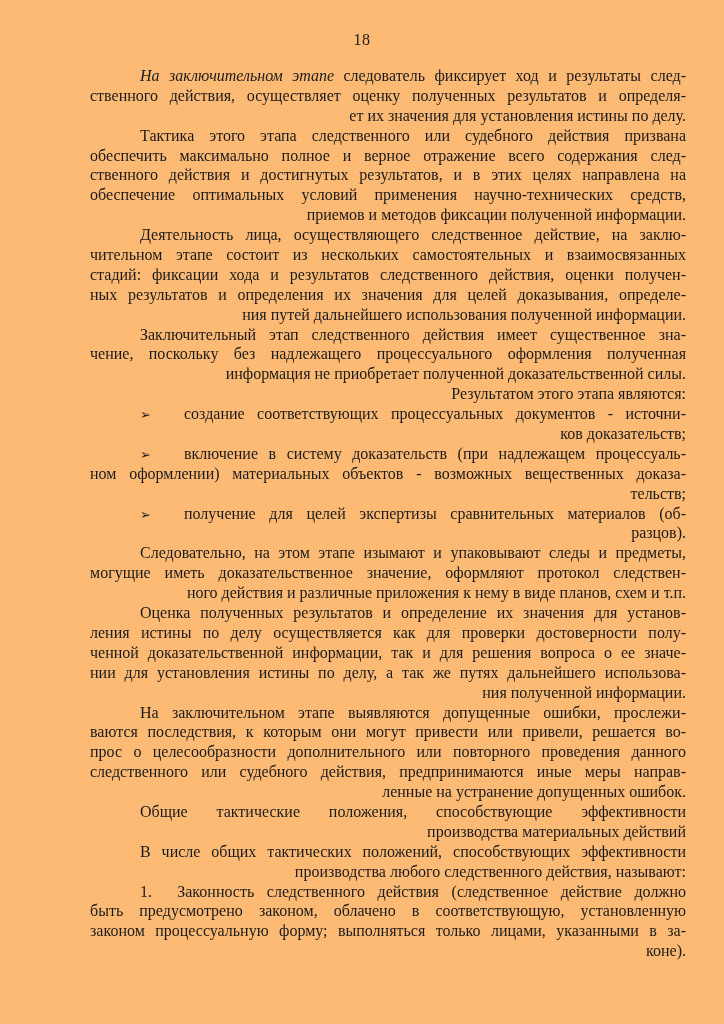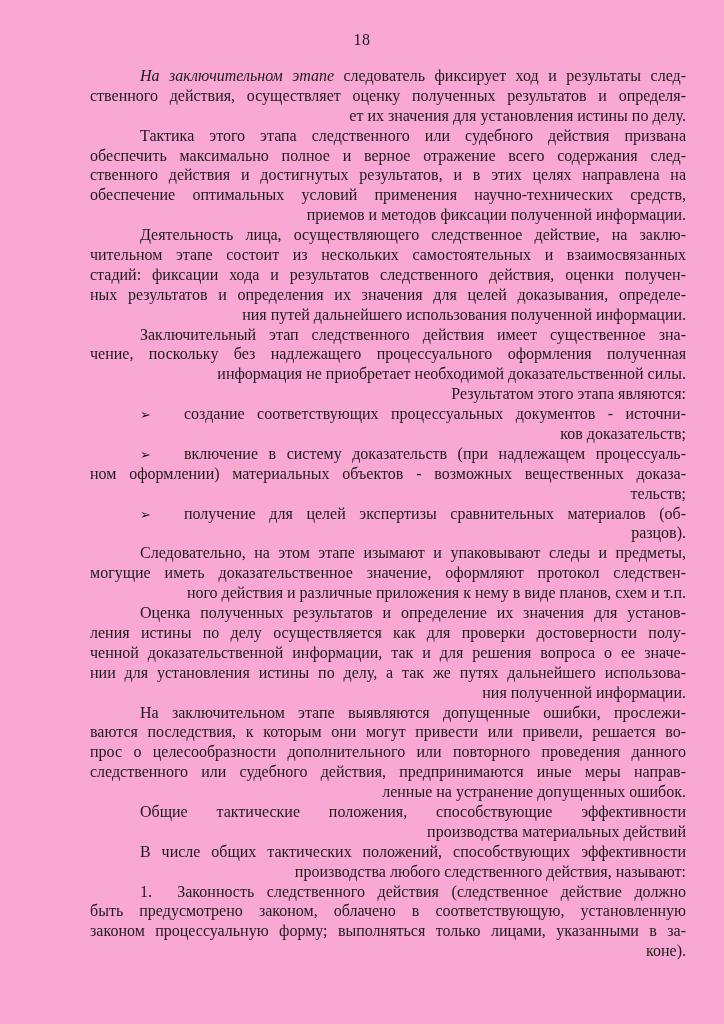--- a/index.html
+++ b/index.html
@@ -4,21 +4,21 @@
 <style>
   html, body { margin: 0; padding: 0; }
   body {
     width: 724px; height: 1024px;
     background: #ffffff;
     overflow: hidden;
   }
   .page {
     position: relative;
     width: 724px; height: 1024px;
-    background: #f9a8d4;
+    background: #fdba74;
     color: #1b1b1b;
     font-family: "Liberation Serif", serif;
     font-size: 16px;
   }
   .pagenum {
     position: absolute;
     top: 31px; left: 0;
     width: 100%;
     text-align: center;
     letter-spacing: 0.5px;
@@ -76,21 +76,21 @@
       <div>
         <div class="line ind jfy"><span>Деятельность лица, осуществляющего следственное действие, на заклю-</span></div>
         <div class="line jfy"><span>чительном этапе состоит из нескольких самостоятельных и взаимосвязанных</span></div>
         <div class="line jfy"><span>стадий: фиксации хода и результатов следственного действия, оценки получен-</span></div>
         <div class="line jfy"><span>ных результатов и определения их значения для целей доказывания, определе-</span></div>
         <div class="line"><span>ния путей дальнейшего использования полученной информации.</span></div>
       </div>
       <div>
         <div class="line ind jfy"><span>Заключительный этап следственного действия имеет существенное зна-</span></div>
         <div class="line jfy"><span>чение, поскольку без надлежащего процессуального оформления полученная</span></div>
-        <div class="line"><span>информация не приобретает необходимой доказательственной силы.</span></div>
+        <div class="line"><span>информация не приобретает полученной доказательственной силы.</span></div>
       </div>
       <div>
         <div class="line ind"><span>Результатом этого этапа являются:</span></div>
       </div>
       <div>
         <div class="line ind jfy"><span class="bullet">➢</span><span>создание соответствующих процессуальных документов - источни-</span></div>
         <div class="line"><span>ков доказательств;</span></div>
       </div>
       <div>
         <div class="line ind jfy"><span class="bullet">➢</span><span>включение в систему доказательств (при надлежащем процессуаль-</span></div>

